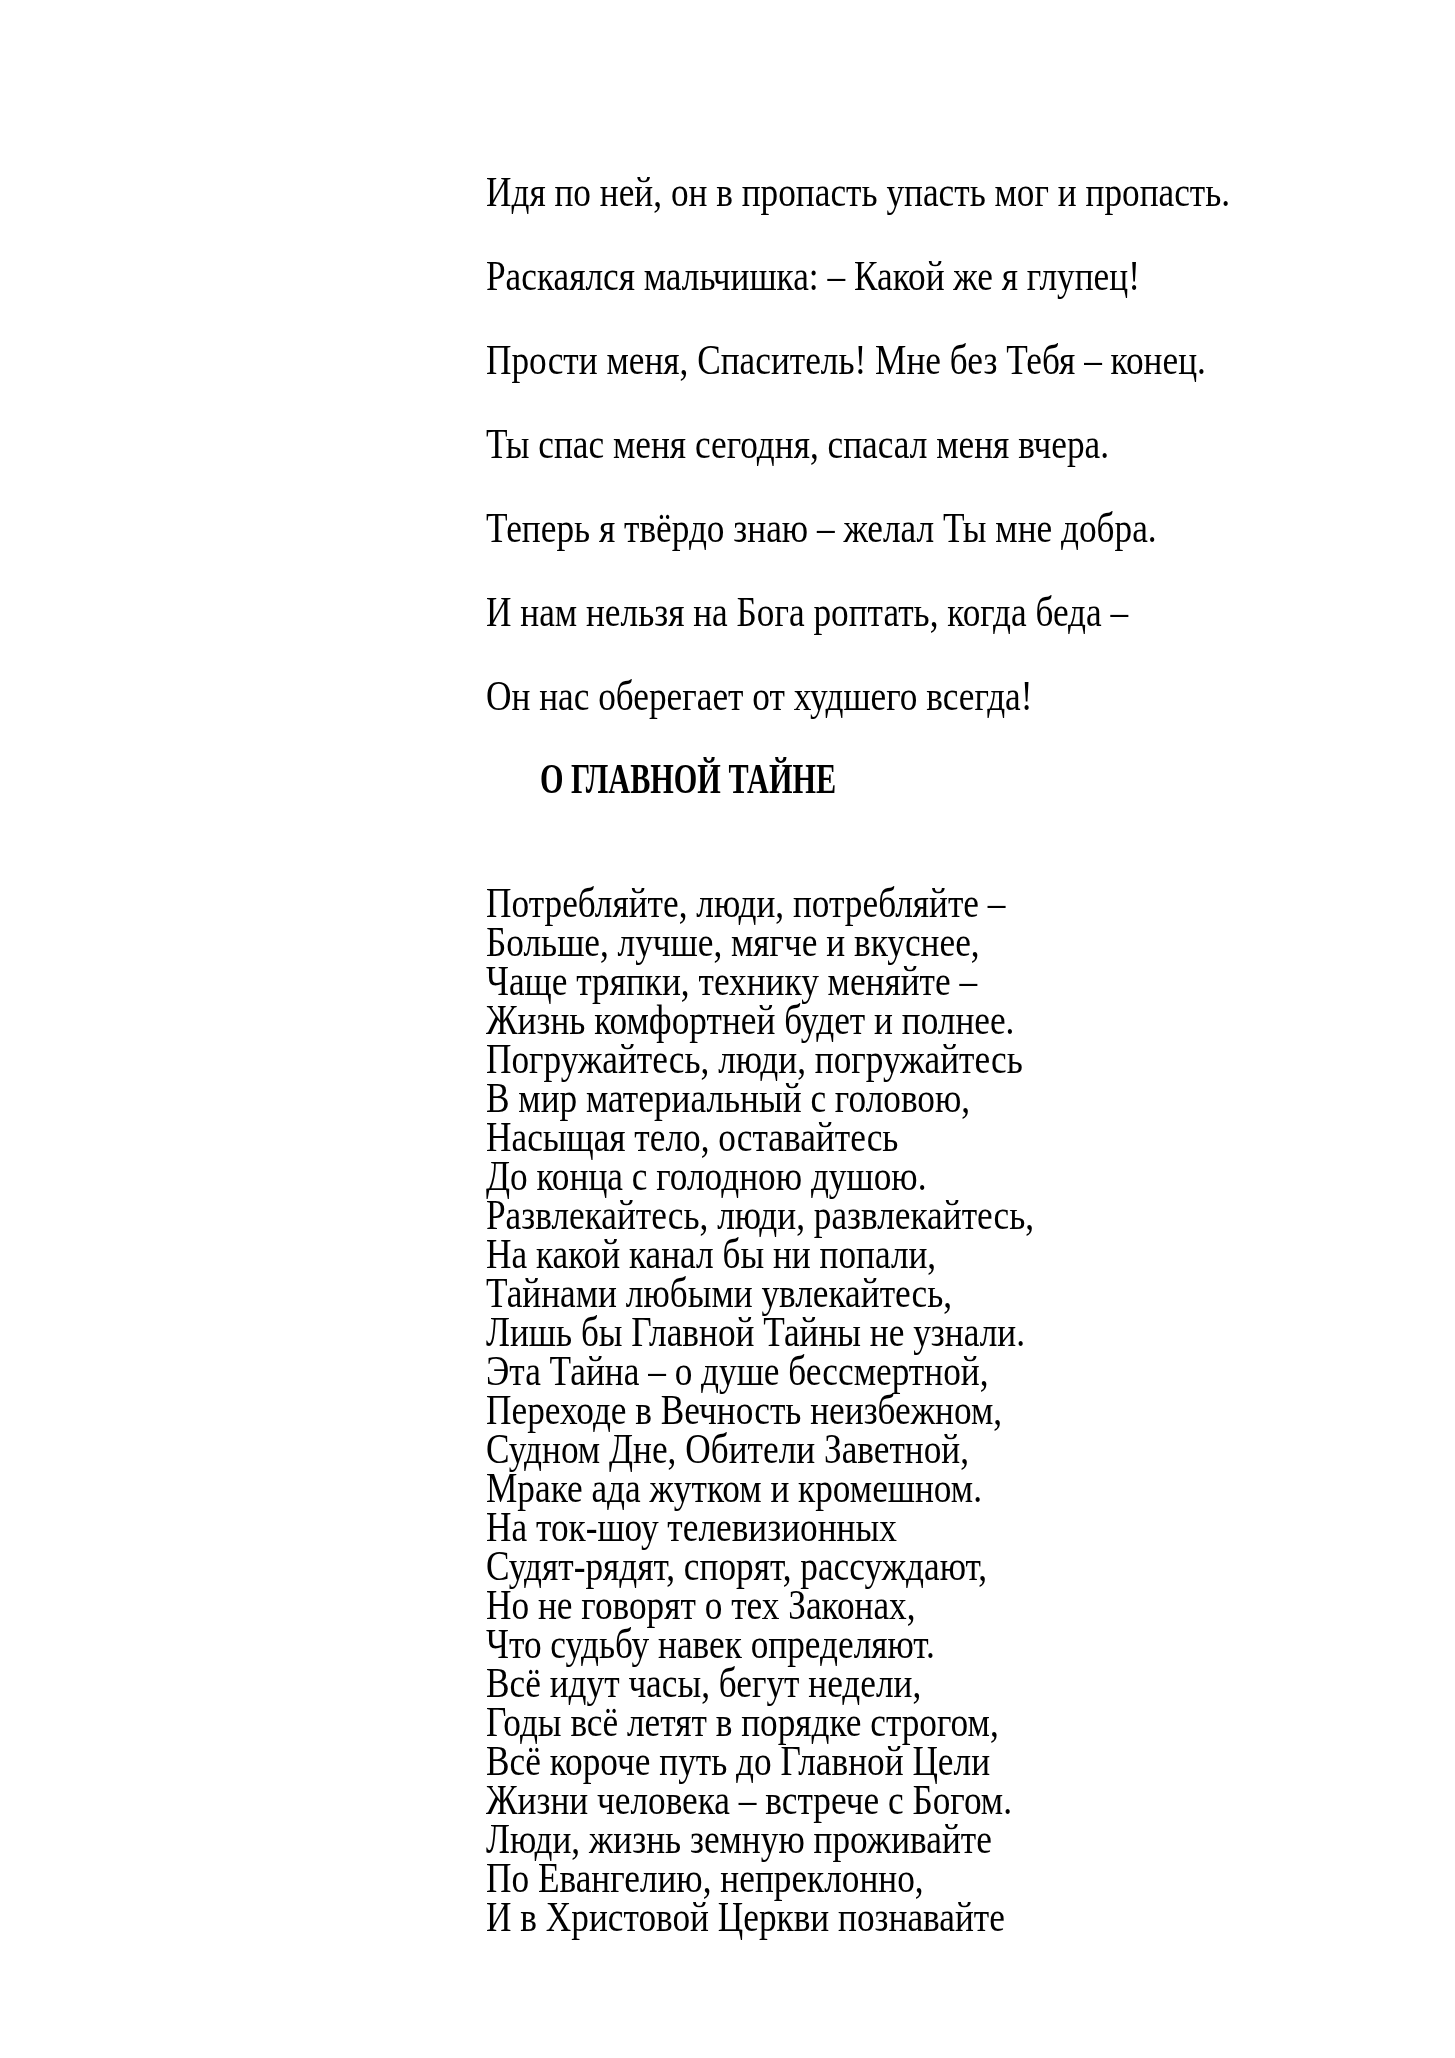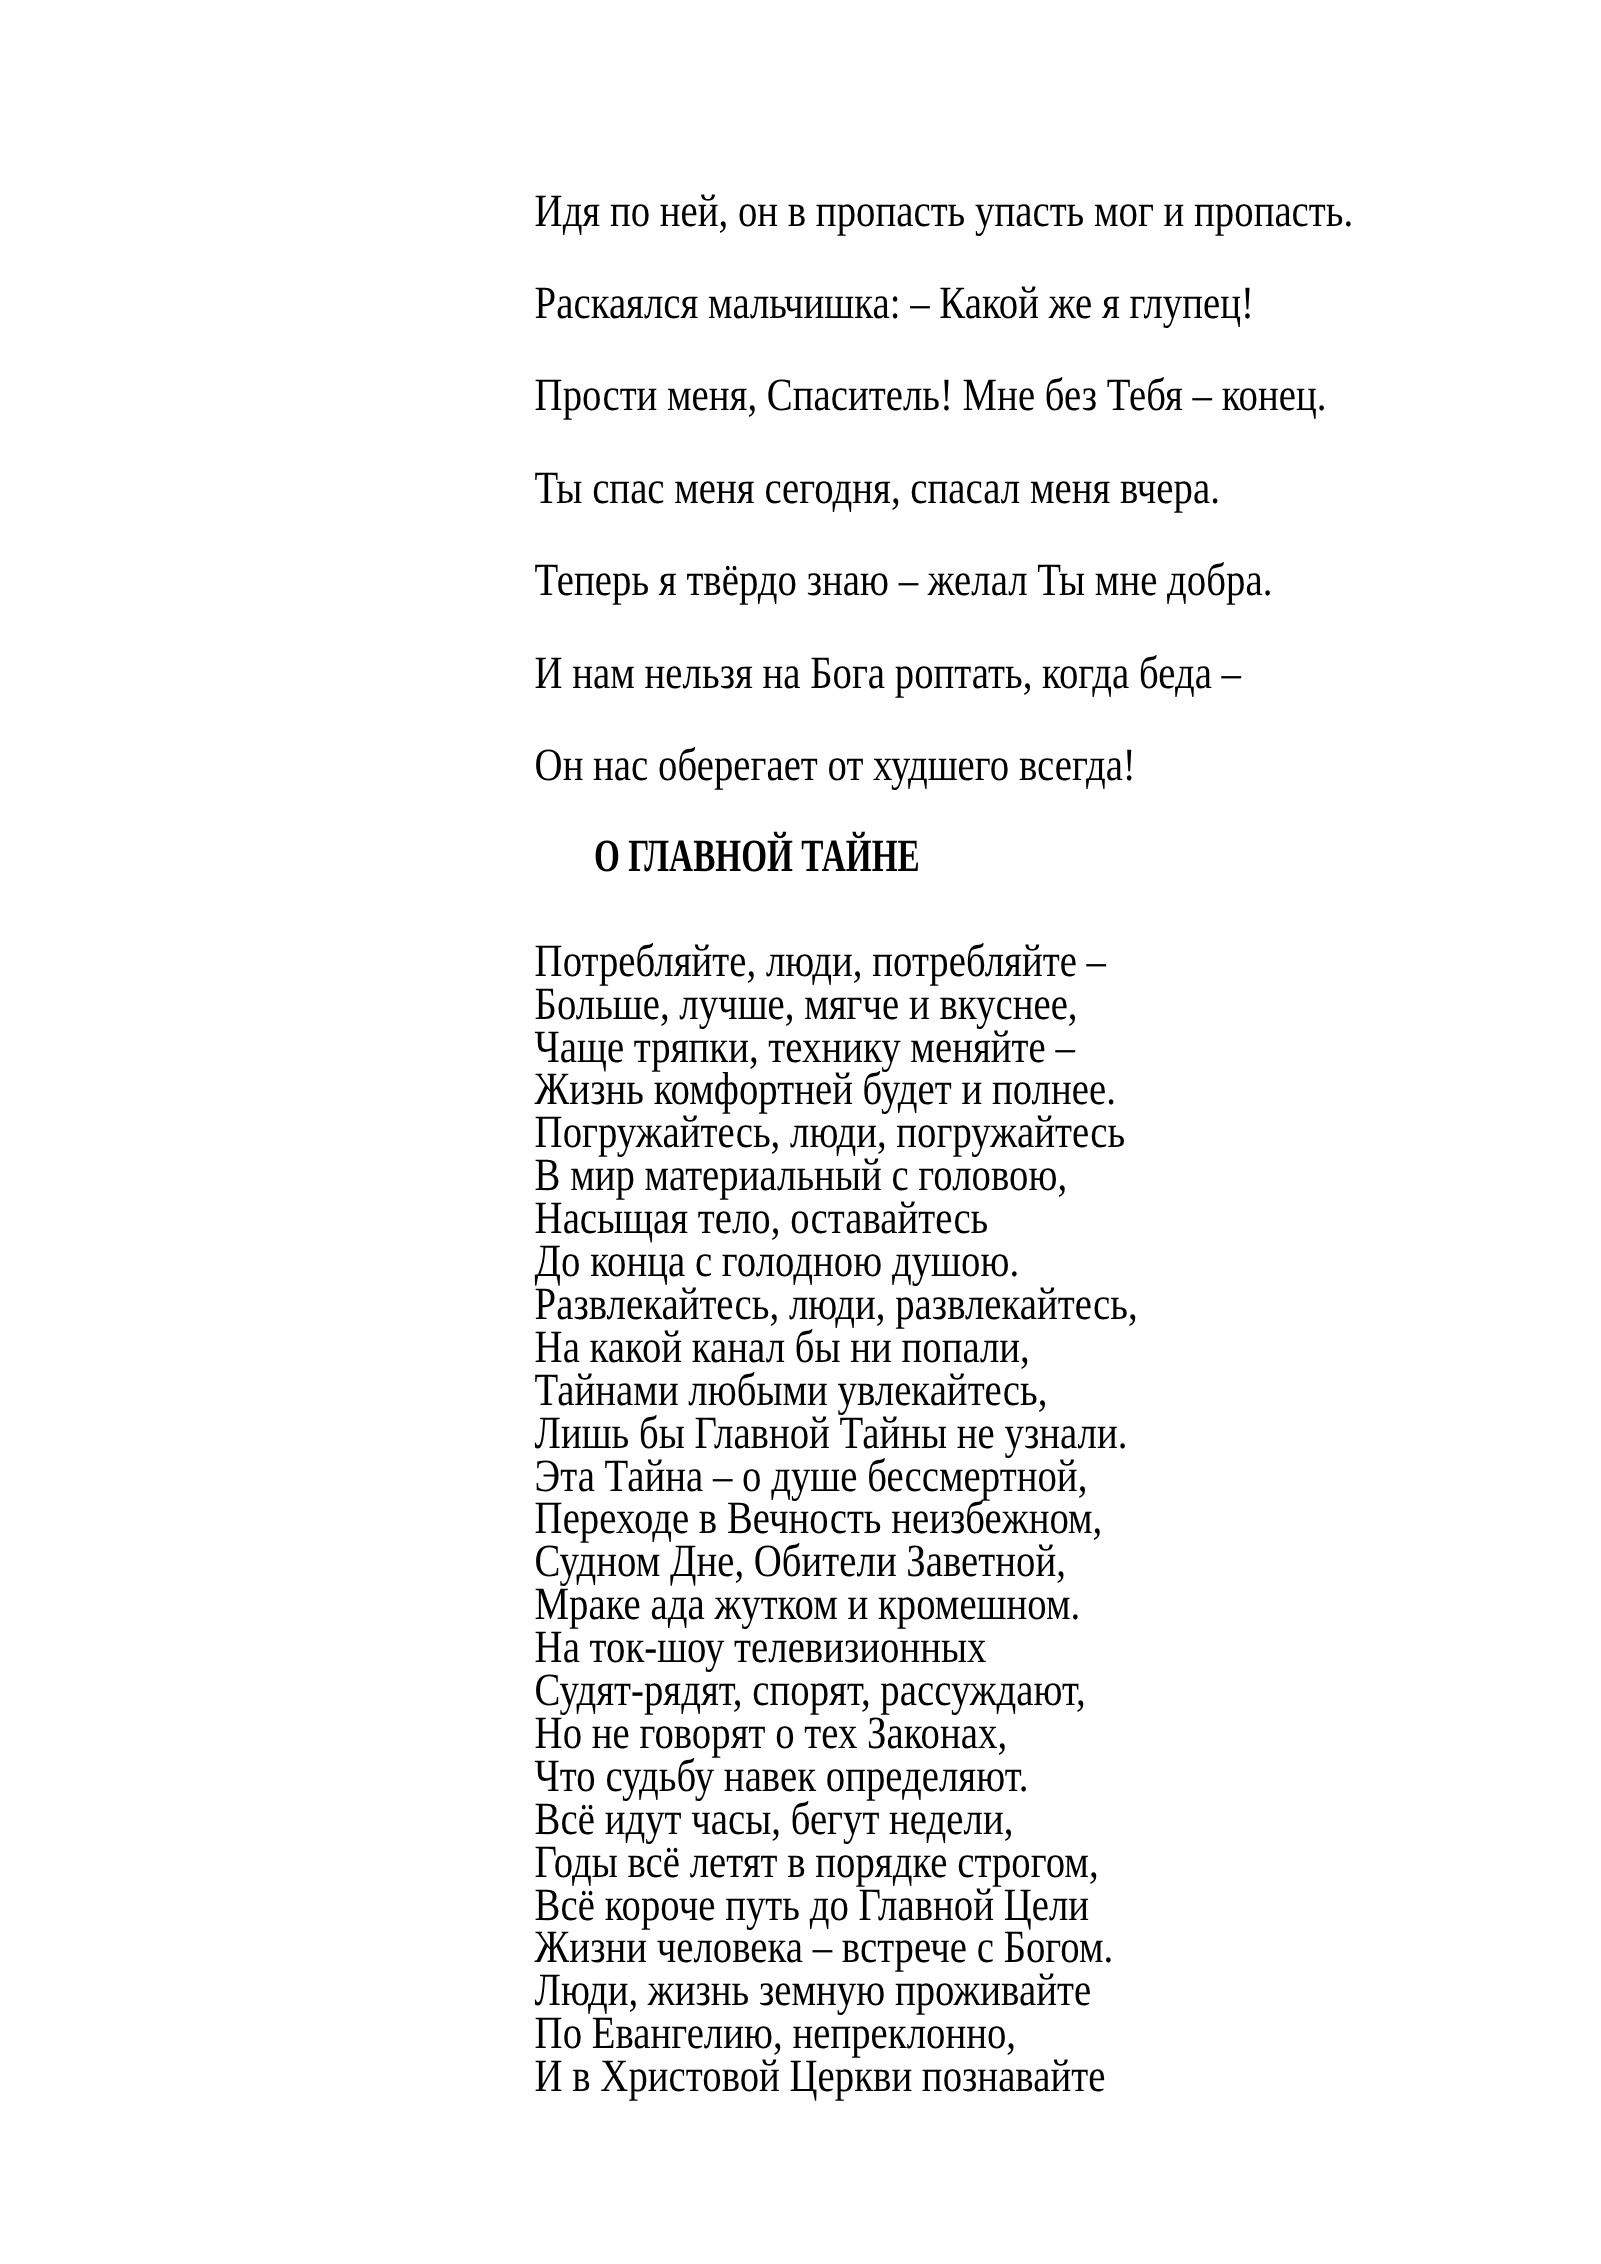--- a/index.html
+++ b/index.html
@@ -39,21 +39,21 @@
     margin-left: 54px;
     font-size: 42px;
     font-weight: bold;
     line-height: 50px;
     white-space: pre;
     transform: scaleX(0.72);
     transform-origin: 0 50%;
   }
   
   .poem {
-    margin-top: 51px;
+    margin-top: 80px;
   }
   .poem .line {
     font-size: 42px;
     line-height: 39px;
     white-space: pre;
     transform: scaleX(0.84);
     transform-origin: 0 50%;
   }
 </style>
 </head>

